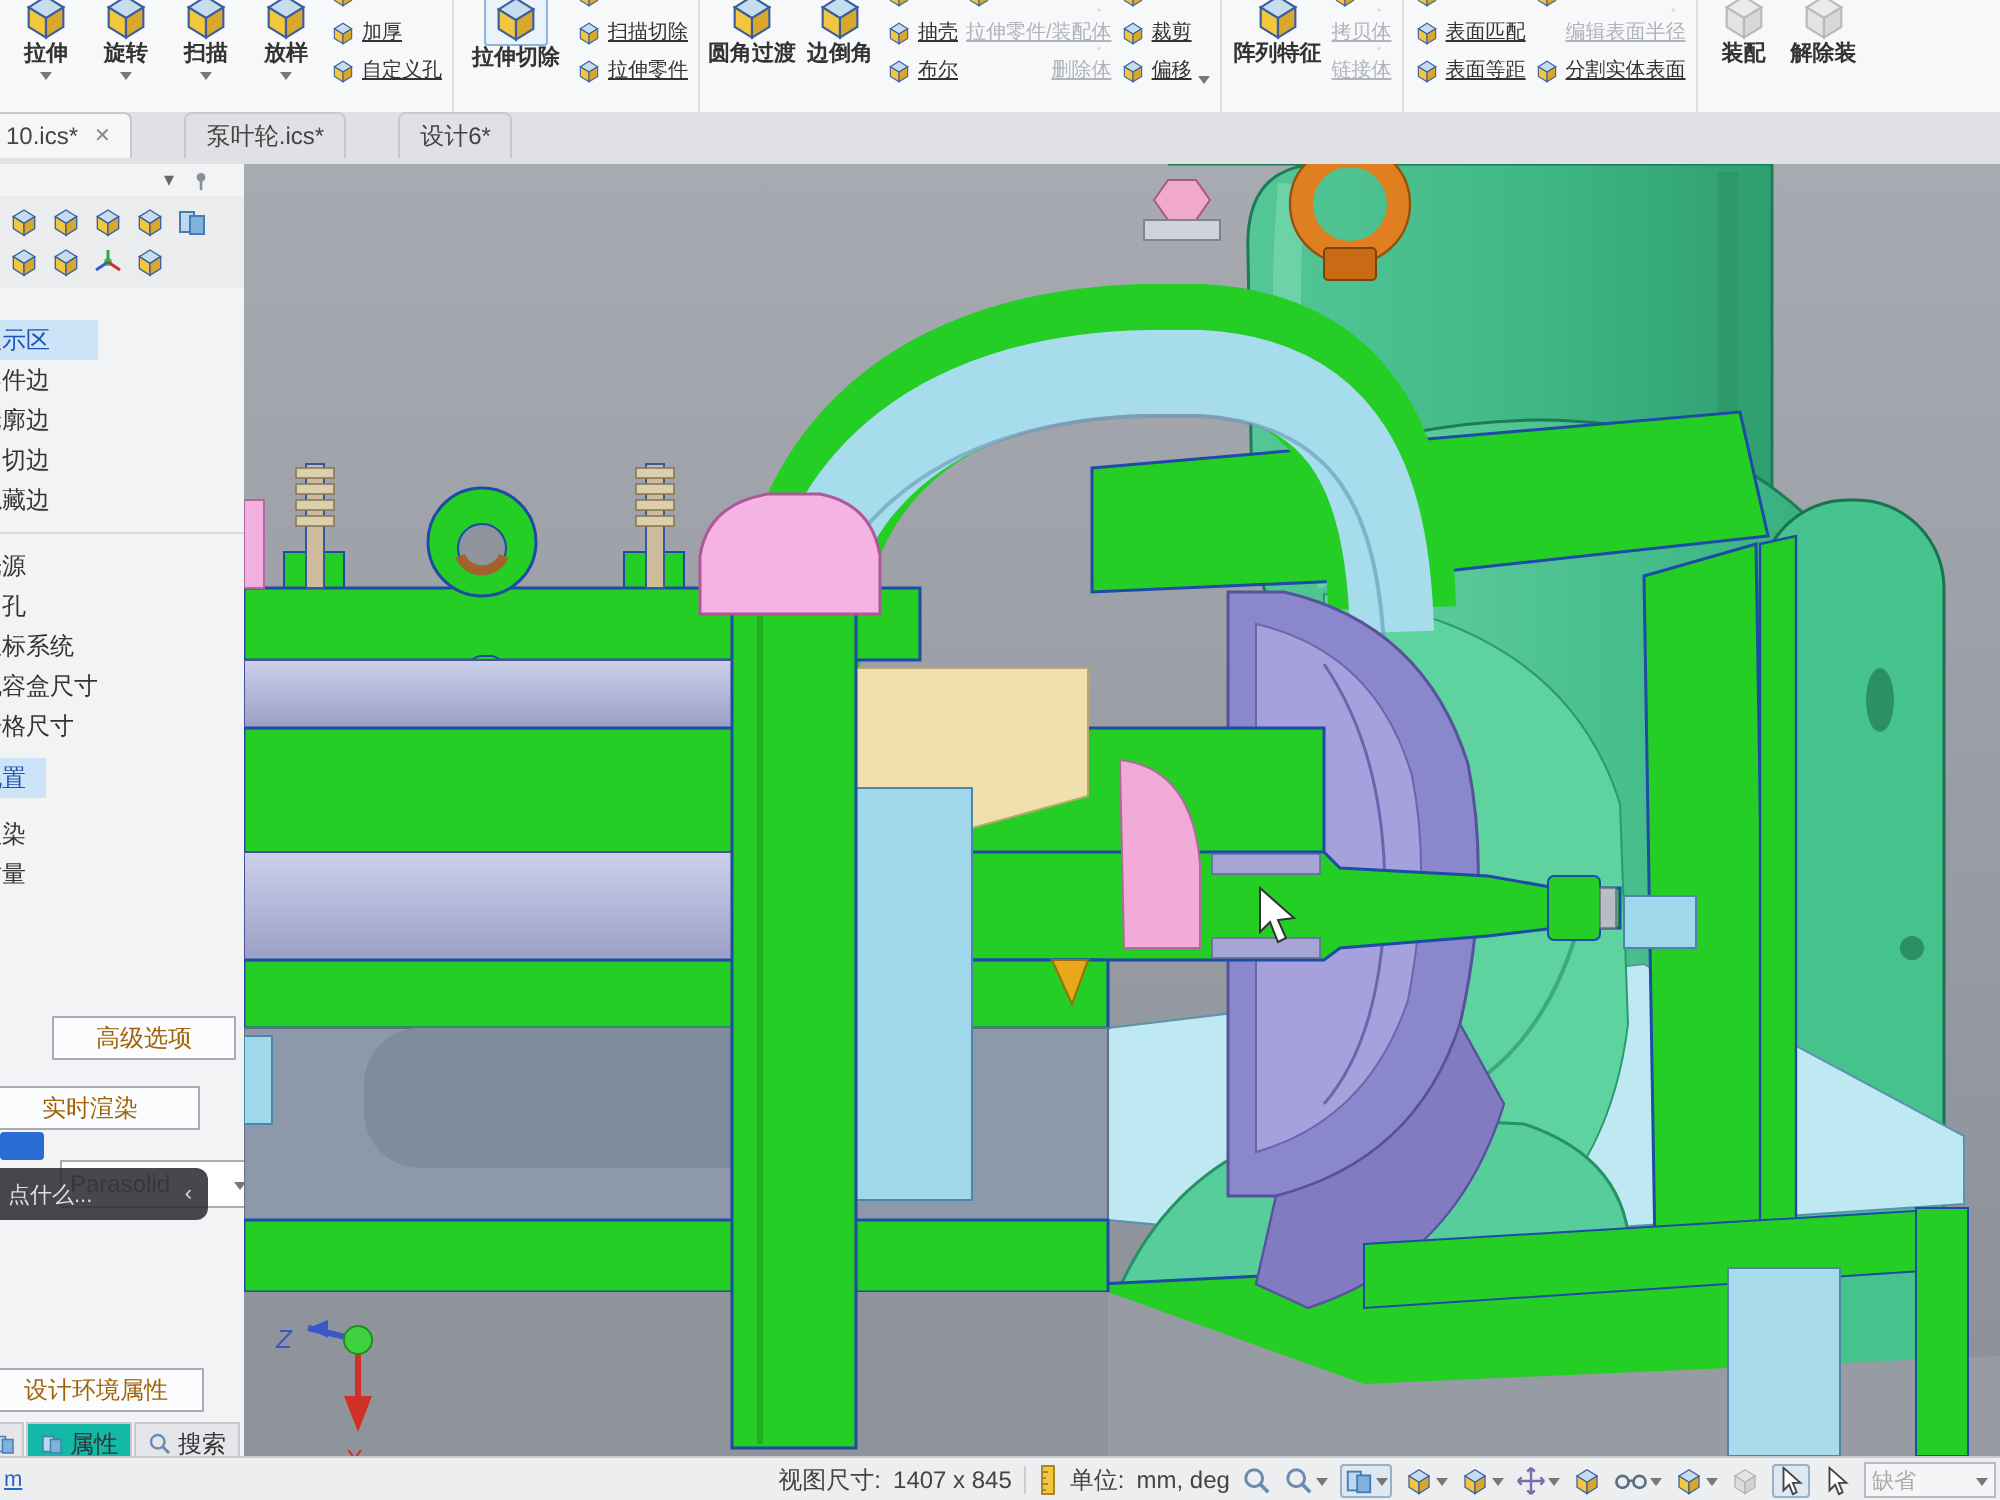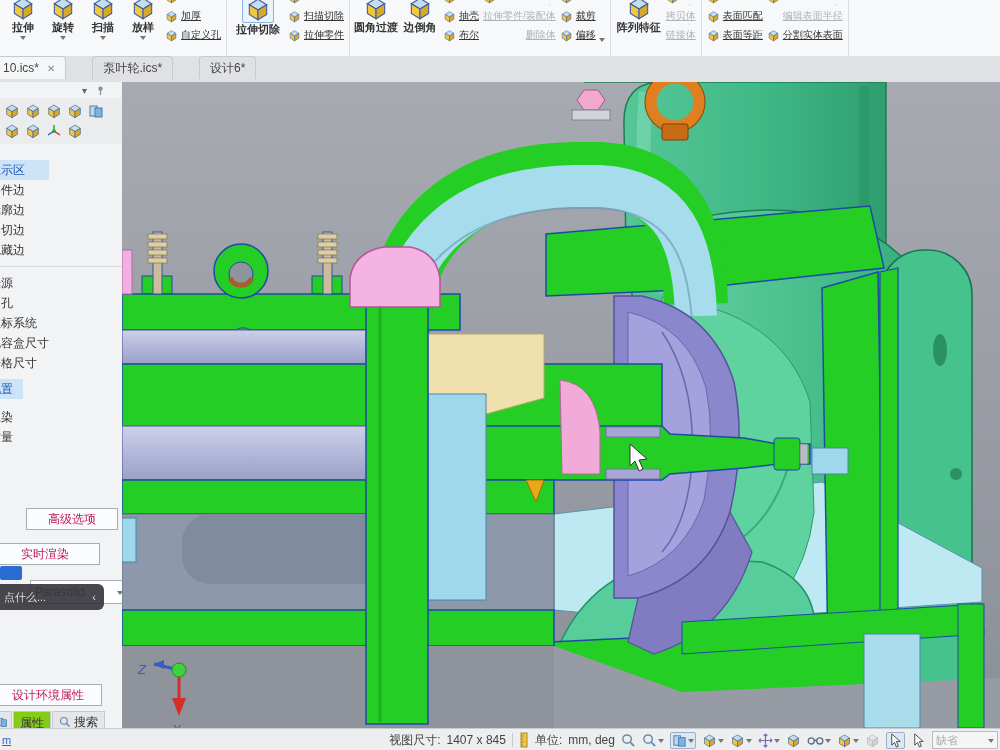--- a/index.html
+++ b/index.html
@@ -29,31 +29,31 @@
   #sidebar{position:absolute;left:0;top:82px;width:122px;height:646px;background:#f2f3f5;
            border-right:1px solid #cfd2d6;overflow:hidden;font-size:12px;}
   .sb-head{height:16px;display:flex;justify-content:flex-end;align-items:center;gap:8px;padding-right:16px;color:#666;font-size:10px;}
   .sb-icons{background:#ebecee;padding:3px 2px;}
   .sb-icons .irow{display:flex;gap:5px;padding:2px 2px;}
   .sb-list{margin-left:-13px;}
   .sb-item{height:20px;line-height:20px;white-space:nowrap;padding-left:2px;cursor:pointer;color:#333;}
   .sb-item.sel{background:#cde3f8;color:#1a56b0;width:60px;}
   .sb-sep{border:none;border-top:1px solid #d8dadd;margin:6px 0;}
   .sb-btn{position:absolute;background:#fbfcfd;border:1px solid #a9adb3;font-size:12px;text-align:center;
-          line-height:20px;height:20px;cursor:pointer;color:#be185d;}
+          line-height:20px;height:20px;cursor:pointer;color:#a16207;}
   .sb-minisel{position:absolute;left:0px;top:484px;width:22px;height:14px;background:#2a6bd4;border-radius:2px;}
   .combo{position:absolute;left:30px;top:498px;width:88px;height:22px;background:#fff;border:1px solid #a9adb3;
          display:flex;align-items:center;justify-content:space-between;padding:0 4px;color:#777;font-size:12px;cursor:pointer;}
   .overlay-dark{position:absolute;left:-10px;top:502px;width:92px;height:26px;background:rgba(45,45,52,.88);
                 border-radius:6px;color:#ddd;font-size:11px;display:flex;align-items:center;justify-content:space-between;
                 padding:0 8px 0 14px;z-index:5;}
   .sb-tabs{position:absolute;left:0;top:628px;width:122px;height:22px;display:flex;align-items:flex-end;gap:1px;}
   .sb-tab{height:20px;display:flex;align-items:center;gap:3px;padding:0 6px;font-size:12px;background:#e4e6e9;
           border:1px solid #c6c9cd;border-bottom:none;cursor:pointer;}
-  .sb-tab.active{background:#84cc16;flex-direction:column;}
+  .sb-tab.active{background:#14b8a6;}
   
   #viewport{position:absolute;left:122px;top:82px;width:878px;height:646px;overflow:hidden;}
   
   #statusbar{position:absolute;left:0;top:728px;width:1000px;height:22px;background:#eceef0;border-top:1px solid #c8cbcf;
              display:flex;align-items:center;font-size:12px;color:#444;}
   #statusbar .lnk{color:#2a66c8;text-decoration:underline;margin-left:2px;font-size:11px;}
   .st-main{display:flex;align-items:center;gap:6px;margin-left:378px;white-space:nowrap;}
   .st-ic{display:flex;align-items:center;gap:1px;cursor:pointer;}
   .st-box{border:1px solid #9ab0c6;background:#dde8f2;border-radius:2px;padding:0 1px;display:flex;align-items:center;}
   .st-combo{width:58px;height:16px;border:1px solid #b8bcc2;background:#f4f5f7;color:#aaa;font-size:11px;
@@ -336,20 +336,38 @@
       </div>
       <div class="srow">
         <svg width="13" height="13">
             <use href="#i-cube"></use>
           </svg>
         <span>分割实体表面</span>
       </div>
     </div>
   </div>
 
+  <div class="rgroup" style="border-right:none">
+    <div class="bigbtn dis">
+      <span class="ic">
+          <svg width="26" height="26">
+            <use href="#i-cube"></use>
+          </svg>
+        </span>
+      <span class="lb">装配</span>
+    </div>
+    <div class="bigbtn dis">
+      <span class="ic">
+          <svg width="26" height="26">
+            <use href="#i-cube"></use>
+          </svg>
+        </span>
+      <span class="lb">解除装</span>
+    </div>
+  </div>
 </div>
 
 <div id="tabbar">
   <div class="doctab active">
     <span>10.ics*</span>
     <span class="x">✕</span>
   </div>
   <div class="doctab">
     <span>泵叶轮.ics*</span>
   </div>

